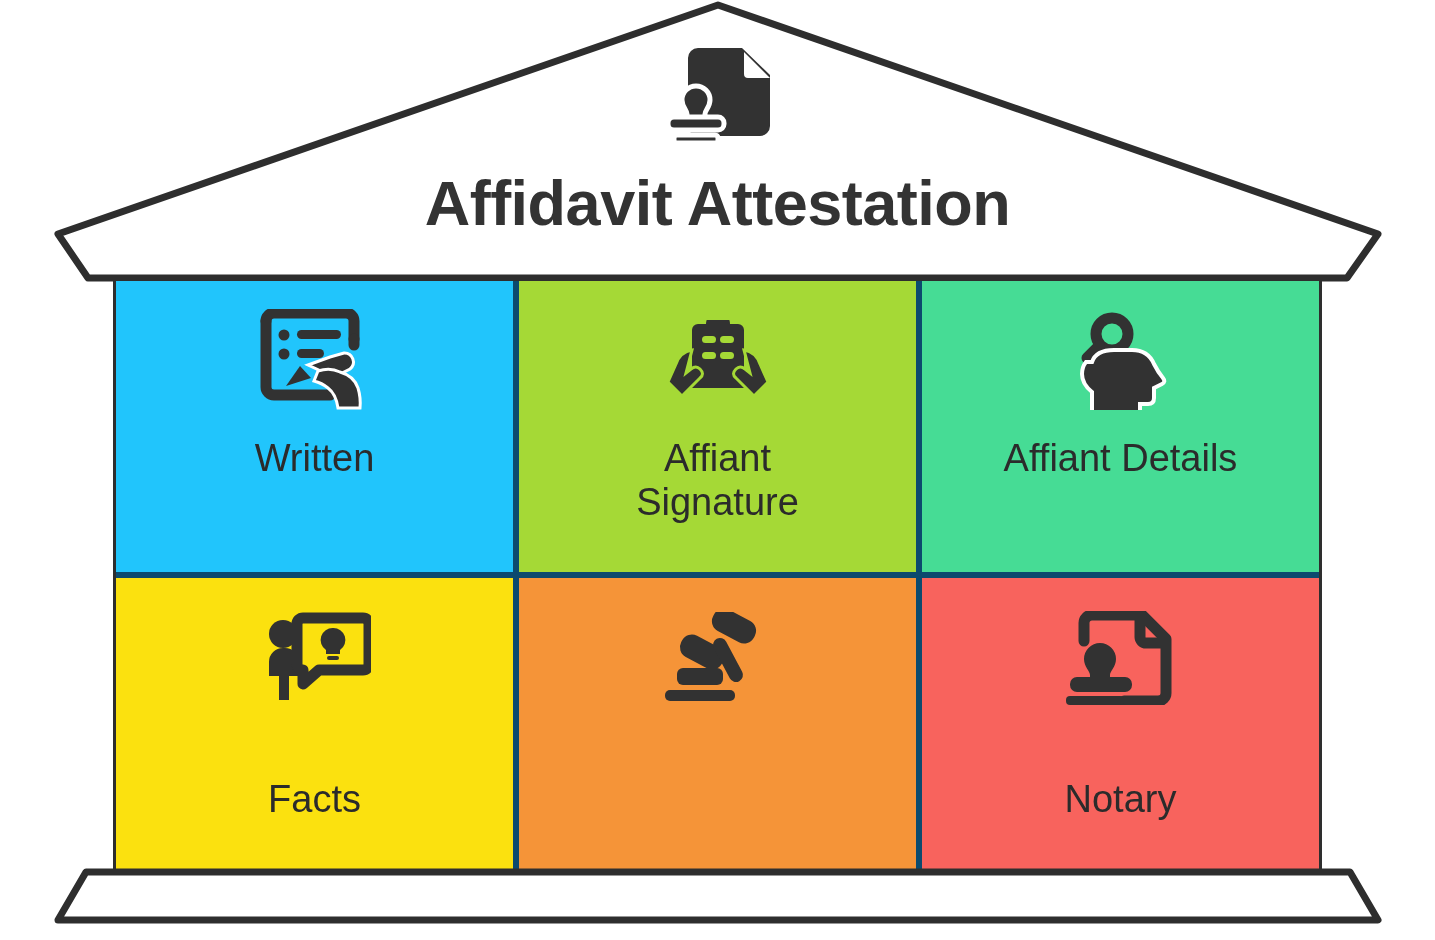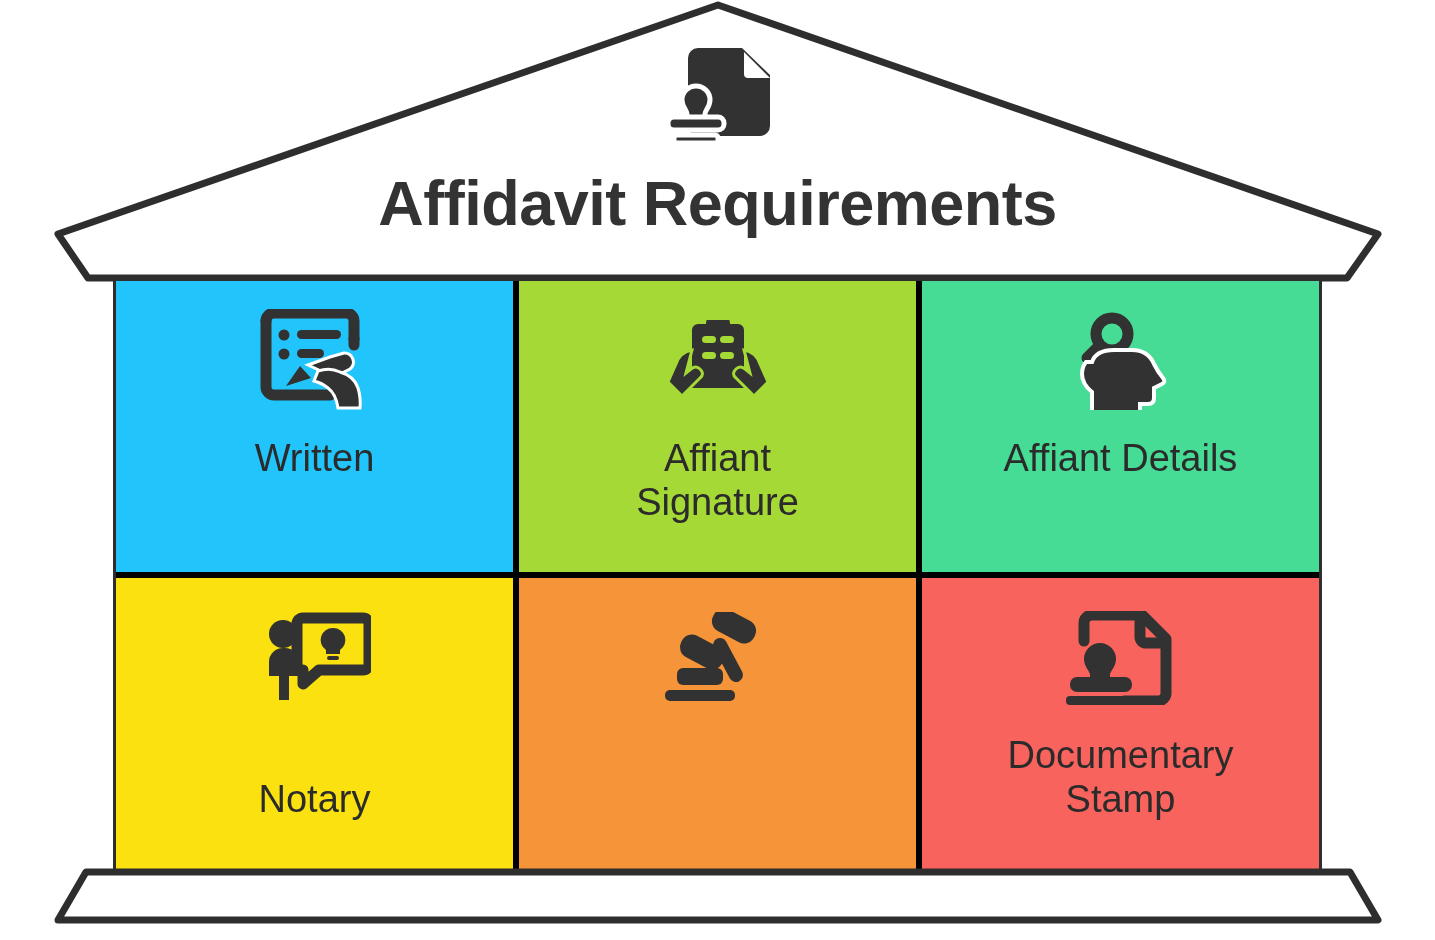--- a/index.html
+++ b/index.html
@@ -49,21 +49,21 @@
     height: 100px;
   }
 
   
   .grid-wrap {
     position: absolute;
     left: 113px;
     top: 278px;
     width: 1209px;
     height: 594px;
-    background: #000000;
+    background: #0c4a6e;
     display: grid;
     grid-template-columns: 1fr 1fr 1fr;
     grid-template-rows: 1fr 1fr;
     gap: 6px;
     border: 3px solid #2e2e2e;
     box-sizing: border-box;
   }
   .cell {
     position: relative;
     display: flex;
@@ -182,21 +182,21 @@
         <svg width="112" height="92" viewBox="0 0 112 92">
           <circle cx="24" cy="22" r="14" fill="#323232"></circle>
           <path d="M10 50 a14 14 0 0 1 14 -14 h2 a14 14 0 0 1 14 14 v14 h-10 v24 h-10 v-24 h-10 z" fill="#323232"></path>
           <path d="M44 6 h60 a6 6 0 0 1 6 6 v40 a6 6 0 0 1 -6 6 h-44 l-16 14 v-14 h-0 a6 6 0 0 1 -6 -6 v-40 a6 6 0 0 1 6 -6 z" fill="none" stroke="#323232" stroke-width="11" stroke-linejoin="round"></path>
           <path d="M74 16 a12 12 0 0 1 7 22 v4 h-14 v-4 a12 12 0 0 1 7 -22 z" fill="#323232"></path>
           <rect x="68" y="44" width="12" height="4" rx="2" fill="#323232"></rect>
         </svg>
       </div>
       <div class="cell-label">
         <br>
-        <span>Notary</span>
+        <span>Facts</span>
       </div>
     </div>
 
     <div class="cell" style="background:#f59438">
       <div class="cell-icon">
         <svg width="110" height="92" viewBox="0 0 110 92" fill="#323232">
           <rect x="48" y="2" width="46" height="24" rx="11" transform="rotate(28 71 14)" fill="#323232"></rect>
           <rect x="16" y="28" width="46" height="24" rx="11" transform="rotate(28 39 40)" fill="#323232"></rect>
           <rect x="58" y="24" width="14" height="48" rx="7" transform="rotate(-28 65 48)" fill="#323232"></rect>
           <rect x="14" y="56" width="46" height="17" rx="6" fill="#323232"></rect>
@@ -209,28 +209,28 @@
       <div class="cell-icon">
         <svg width="118" height="94" viewBox="0 0 118 94">
           <path d="M22 30 v-18 a8 8 0 0 1 8 -8 h50 l24 24 v54 a8 8 0 0 1 -8 8 h-34" fill="none" stroke="#323232" stroke-width="11" stroke-linecap="round" stroke-linejoin="round"></path>
           <path d="M78 6 v20 a6 6 0 0 0 6 6 h20" fill="none" stroke="#323232" stroke-width="11" stroke-linejoin="round"></path>
           <path d="M38 32 a16 16 0 0 0 -16 16 c0 8 6 12 6 16 v4 h20 v-4 c0 -4 6 -8 6 -16 a16 16 0 0 0 -16 -16 z" fill="#323232"></path>
           <rect x="8" y="66" width="62" height="15" rx="7" fill="#323232"></rect>
           <rect x="4" y="85" width="58" height="9" rx="4" fill="#323232"></rect>
         </svg>
       </div>
       <div class="cell-label">
-        <span>Documentary</span><br>
-        <span>Stamp</span>
+        <br>
+        <span>Notary</span>
       </div>
     </div>
 
   </div>
 
   <div class="base-layer">
     <svg width="1435" height="80" viewBox="0 0 1435 80">
       <polygon points="86,12 1350,12 1378,60 58,60" fill="#ffffff" stroke="#2e2e2e" stroke-width="7" stroke-linejoin="round"></polygon>
     </svg>
   </div>
 
-  <div class="roof-title">Affidavit Requirements</div>
+  <div class="roof-title">Affidavit Attestation</div>
 
 </div>
 
 </body></html>

